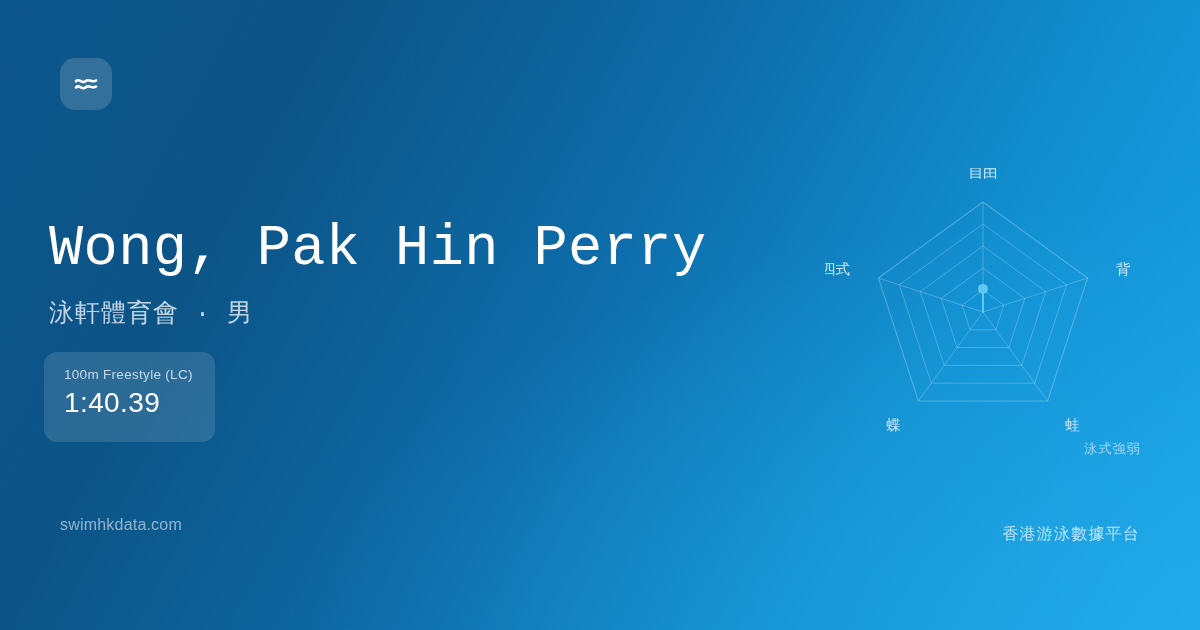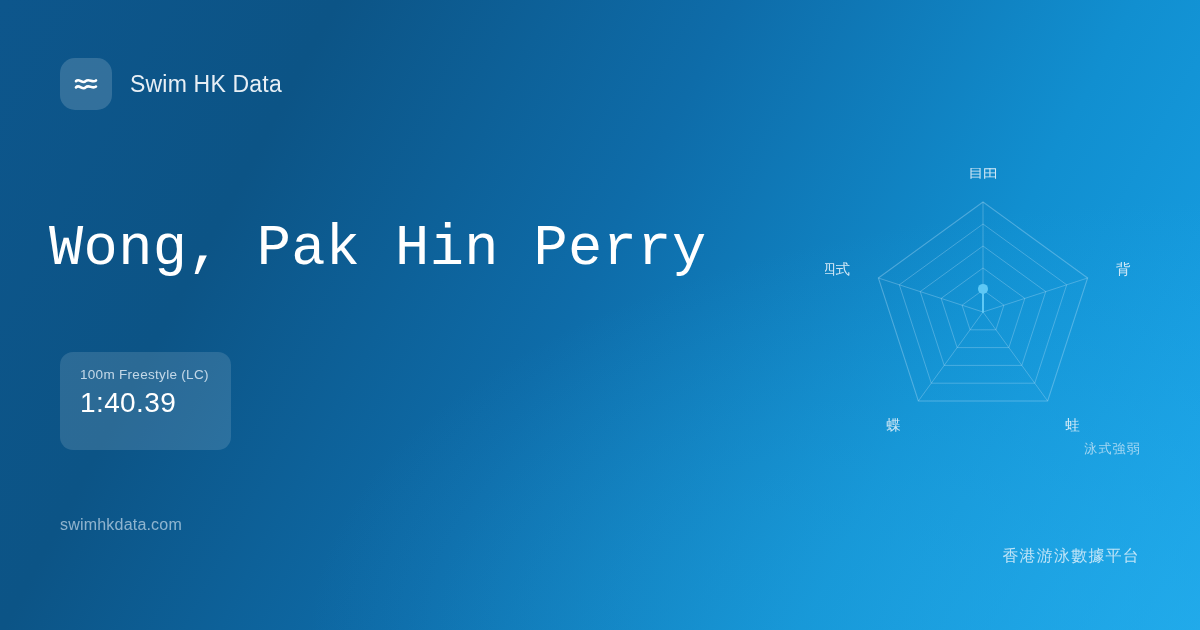--- a/index.html
+++ b/index.html
@@ -78,24 +78,24 @@
     font-size: 25px;
     font-weight: 400;
     color: rgba(232,242,250,0.82);
     letter-spacing: 1px;
     white-space: nowrap;
   }
 
   
   #stat-card {
     position: absolute;
-    left: 60px;
+    left: 44px;
     top: 352px;
     min-width: 171px;
-    padding: 15px 20px 31px 20px;
+    padding: 15px 20px 23px 20px;
     border-radius: 13px;
     background: rgba(255,255,255,0.13);
   }
 
   #stat-event {
     font-size: 13.5px;
     color: rgba(233,243,251,0.80);
     letter-spacing: 0.3px;
     white-space: nowrap;
   }
@@ -143,44 +143,44 @@
     left: 60px;
     top: 516px;
     font-size: 16px;
     color: rgba(222,236,247,0.62);
     letter-spacing: 0.2px;
   }
 
   #footer-right {
     position: absolute;
     right: 60px;
-    top: 546px;
+    top: 524px;
     font-size: 16px;
     color: rgba(226,241,251,0.82);
     letter-spacing: 1.2px;
     margin-left: 8px;
   }
 </style>
 </head>
 <body>
 
 <div id="card">
 
   <div id="brand">
     <div id="brand-logo">
       <svg width="28" height="28" viewBox="0 0 28 28" aria-hidden="true">
         <path d="M4 11.2 C7.2 7.4, 10.3 14.6, 13.6 11.2 C16.9 7.8, 20.5 13.4, 24 10.4" fill="none" stroke="#ffffff" stroke-width="2.6" stroke-linecap="round"></path>
         <path d="M4 17.4 C7.2 13.6, 10.3 20.8, 13.6 17.4 C16.9 14.0, 20.5 19.6, 24 16.6" fill="none" stroke="#ffffff" stroke-width="2.6" stroke-linecap="round"></path>
       </svg>
     </div>
-    <div id="brand-name">Swim HK Data</div>
   </div>
 
   <div id="hero">
     <h1 id="athlete-name">Wong, Pak Hin Perry</h1>
+    <div id="athlete-meta">泳軒體育會 · 男</div>
   </div>
 
   <div id="stat-card">
     <div id="stat-event">100m Freestyle (LC)</div>
     <div id="stat-time">1:40.39</div>
   </div>
 
   <div id="radar-wrap">
     <svg id="radar-svg" width="316" height="300" viewBox="0 0 316 300" aria-hidden="true">
       <g id="radar-grid">

